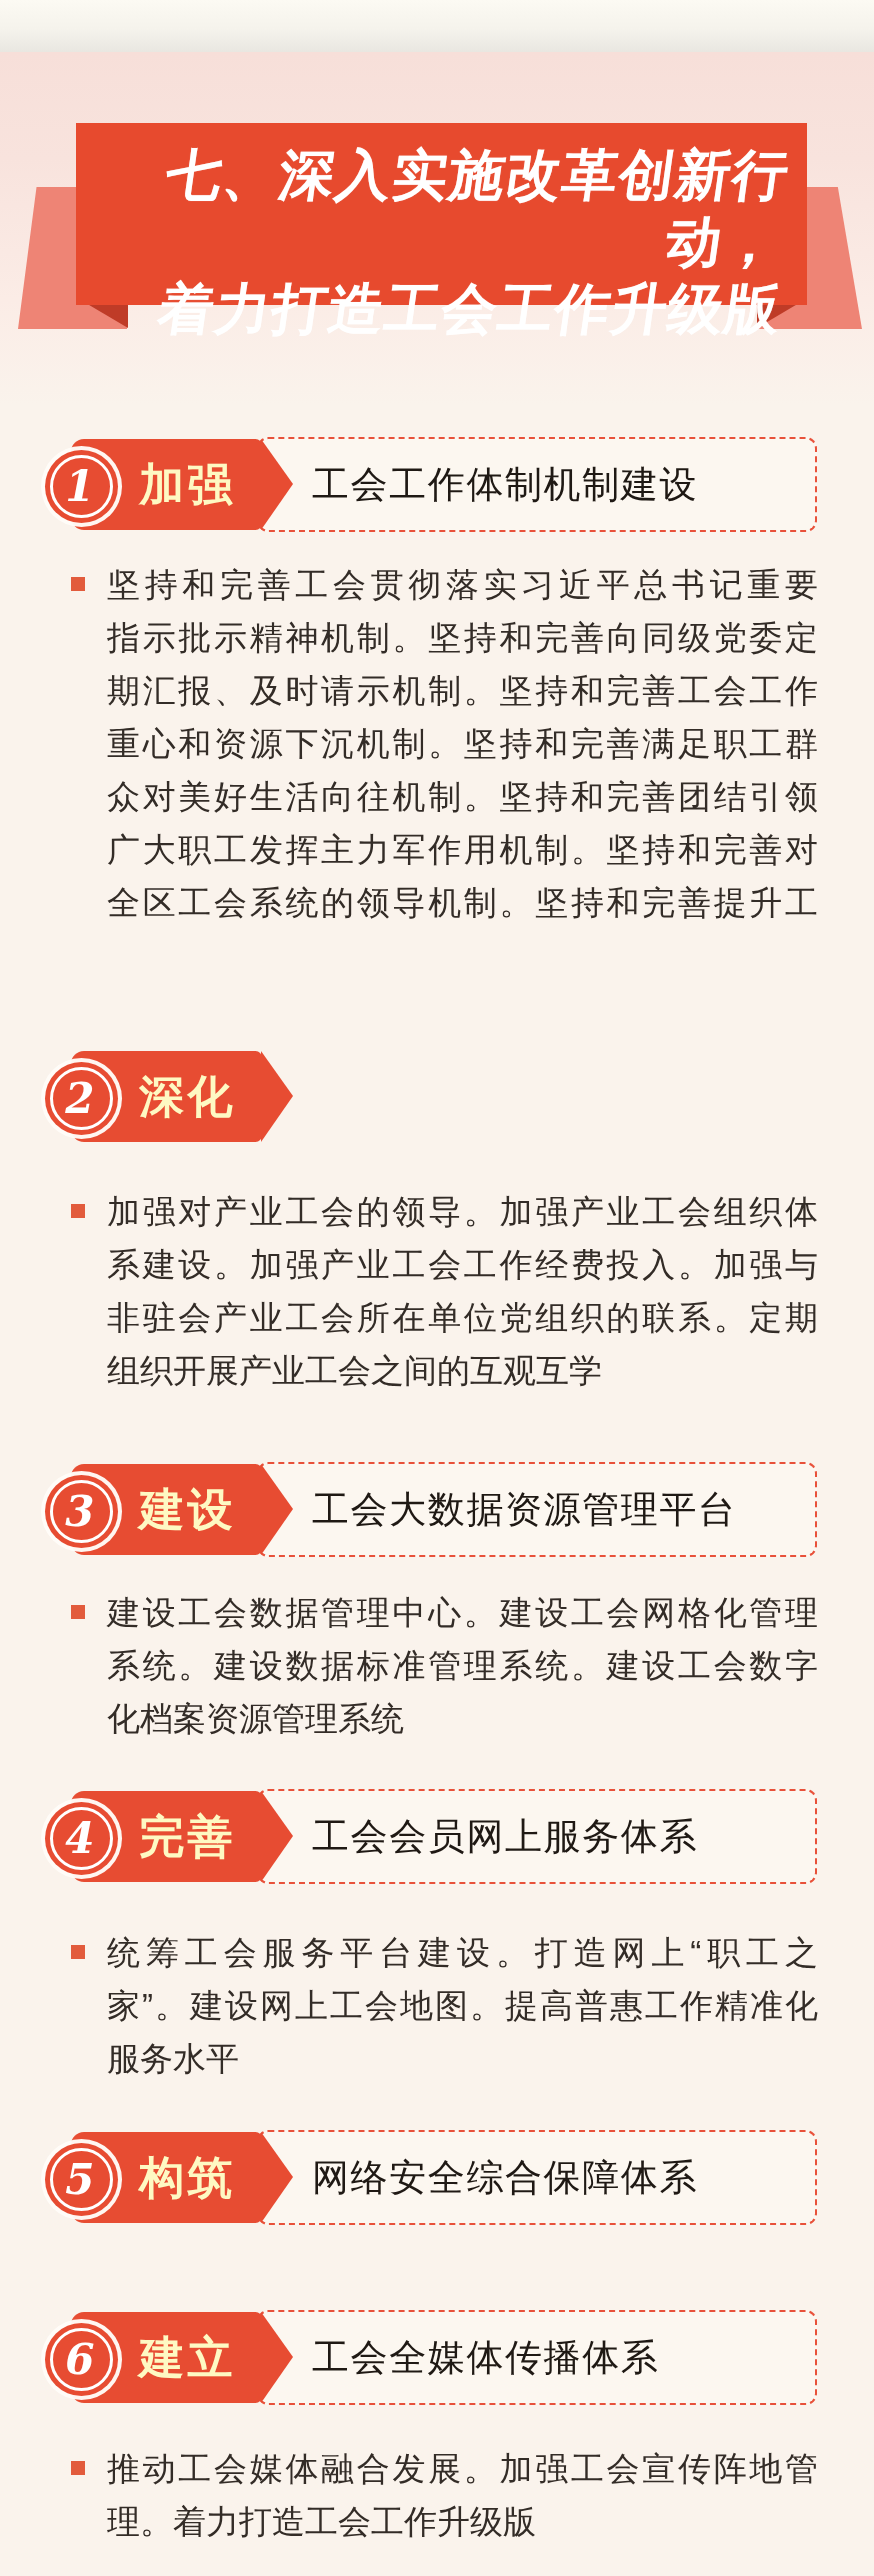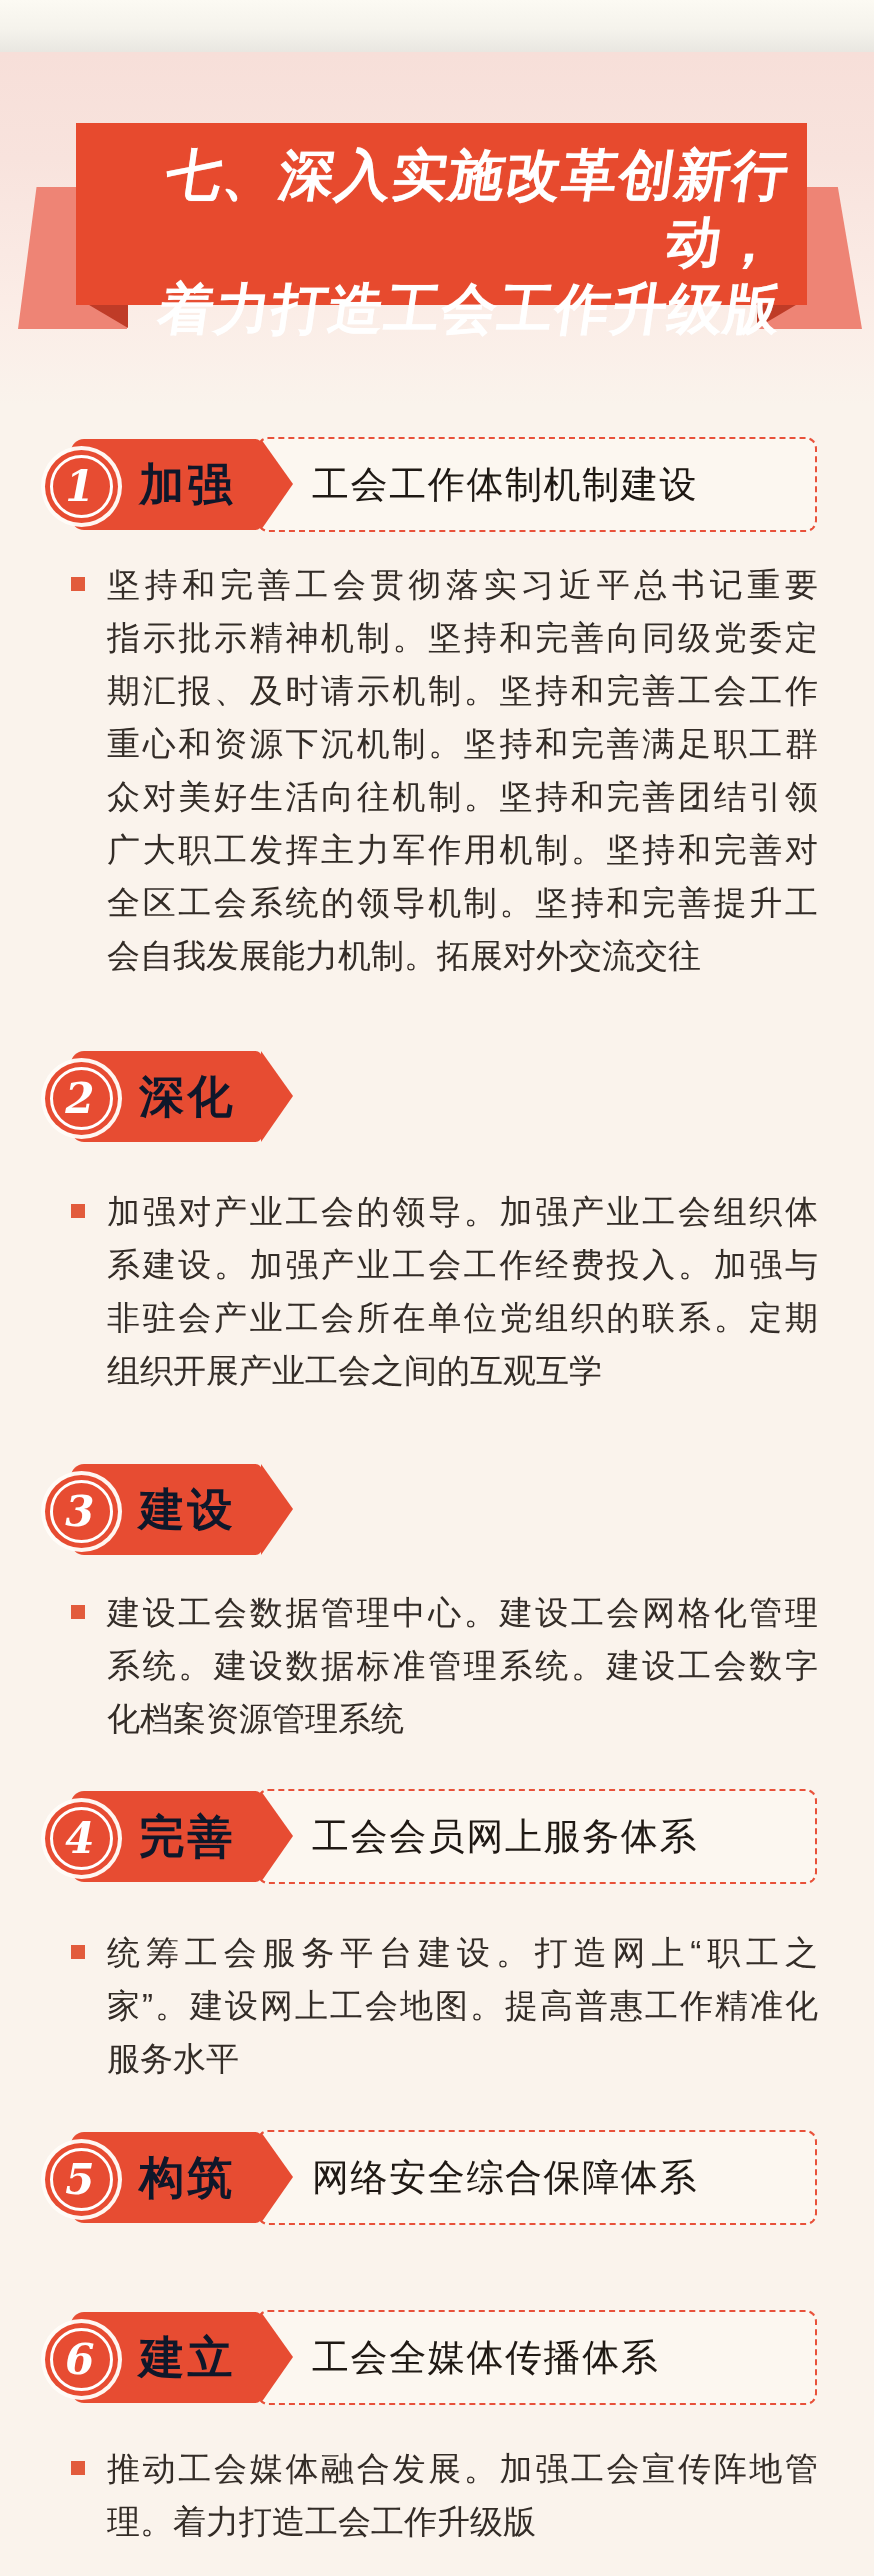--- a/index.html
+++ b/index.html
@@ -30,21 +30,21 @@
   
   .sec-header{position:absolute;left:0;width:874px;height:95px;}
   .dash-box{position:absolute;left:257px;top:0;width:560px;height:95px;box-sizing:border-box;
       border:2.4px dashed #E8513A;border-radius:11.3px;background:#FCF7F0;}
   .sec-title{position:absolute;left:53px;top:0;height:91px;line-height:91px;
       font-family:"Liberation Serif",serif;font-weight:400;font-size:37px;color:#1F1914;
       letter-spacing:1.6px;white-space:nowrap;}
   .tag{position:absolute;left:71px;top:1.6px;width:191px;height:91px;background:#E74C32;
       border-radius:13px 6.5px 6.5px 13px;}
   .tag-label{position:absolute;left:42px;right:0;top:0;height:91px;line-height:91px;
-      text-align:center;font-size:45px;font-weight:900;color:#0f172a;letter-spacing:3.2px;}
+      text-align:center;font-size:45px;font-weight:900;color:#fef9c3;letter-spacing:3.2px;}
   .tag-arrow{position:absolute;left:261px;top:1.6px;width:0;height:0;
       border-top:45px solid transparent;border-bottom:46px solid transparent;
       border-left:32px solid #E74C32;}
   .num-circle{position:absolute;left:45px;top:13px;width:73px;height:73px;border-radius:50%;
       background:#E74C32;box-shadow:0 0 0 4px rgba(255,252,248,.97);}
   .num-circle::after{content:"";position:absolute;inset:4.9px;border:3.2px solid #FFFFFF;border-radius:50%;}
   .num{position:absolute;inset:0;display:flex;align-items:center;justify-content:center;
       font-family:"DejaVu Serif",serif;font-style:italic;font-weight:700;font-size:42px;
       color:#FFFFFF;padding-right:3.2px;}
 
@@ -87,41 +87,43 @@
   </div>
   <div class="para" style="top:558px">
     <span class="bullet"></span>
     <div class="line">坚持和完善工会贯彻落实习近平总书记重要</div>
     <div class="line">指示批示精神机制。坚持和完善向同级党委定</div>
     <div class="line">期汇报、及时请示机制。坚持和完善工会工作</div>
     <div class="line">重心和资源下沉机制。坚持和完善满足职工群</div>
     <div class="line">众对美好生活向往机制。坚持和完善团结引领</div>
     <div class="line">广大职工发挥主力军作用机制。坚持和完善对</div>
     <div class="line">全区工会系统的领导机制。坚持和完善提升工</div>
-    <div class="line last">会自我发展能力机制。拓展对外交流交往</div>
   </div>
 
   <div class="sec-header" style="top:1049px">
     <div class="tag">
       <span class="tag-label">深化</span>
     </div>
     <div class="tag-arrow"></div>
     <div class="num-circle">
       <span class="num">2</span>
     </div>
   </div>
   <div class="para" style="top:1185px">
     <span class="bullet"></span>
     <div class="line">加强对产业工会的领导。加强产业工会组织体</div>
     <div class="line">系建设。加强产业工会工作经费投入。加强与</div>
     <div class="line">非驻会产业工会所在单位党组织的联系。定期</div>
     <div class="line last">组织开展产业工会之间的互观互学</div>
   </div>
 
   <div class="sec-header" style="top:1462px">
+    <div class="dash-box">
+      <div class="sec-title">工会大数据资源管理平台</div>
+    </div>
     <div class="tag">
       <span class="tag-label">建设</span>
     </div>
     <div class="tag-arrow"></div>
     <div class="num-circle">
       <span class="num">3</span>
     </div>
   </div>
   <div class="para" style="top:1586px">
     <span class="bullet"></span>

